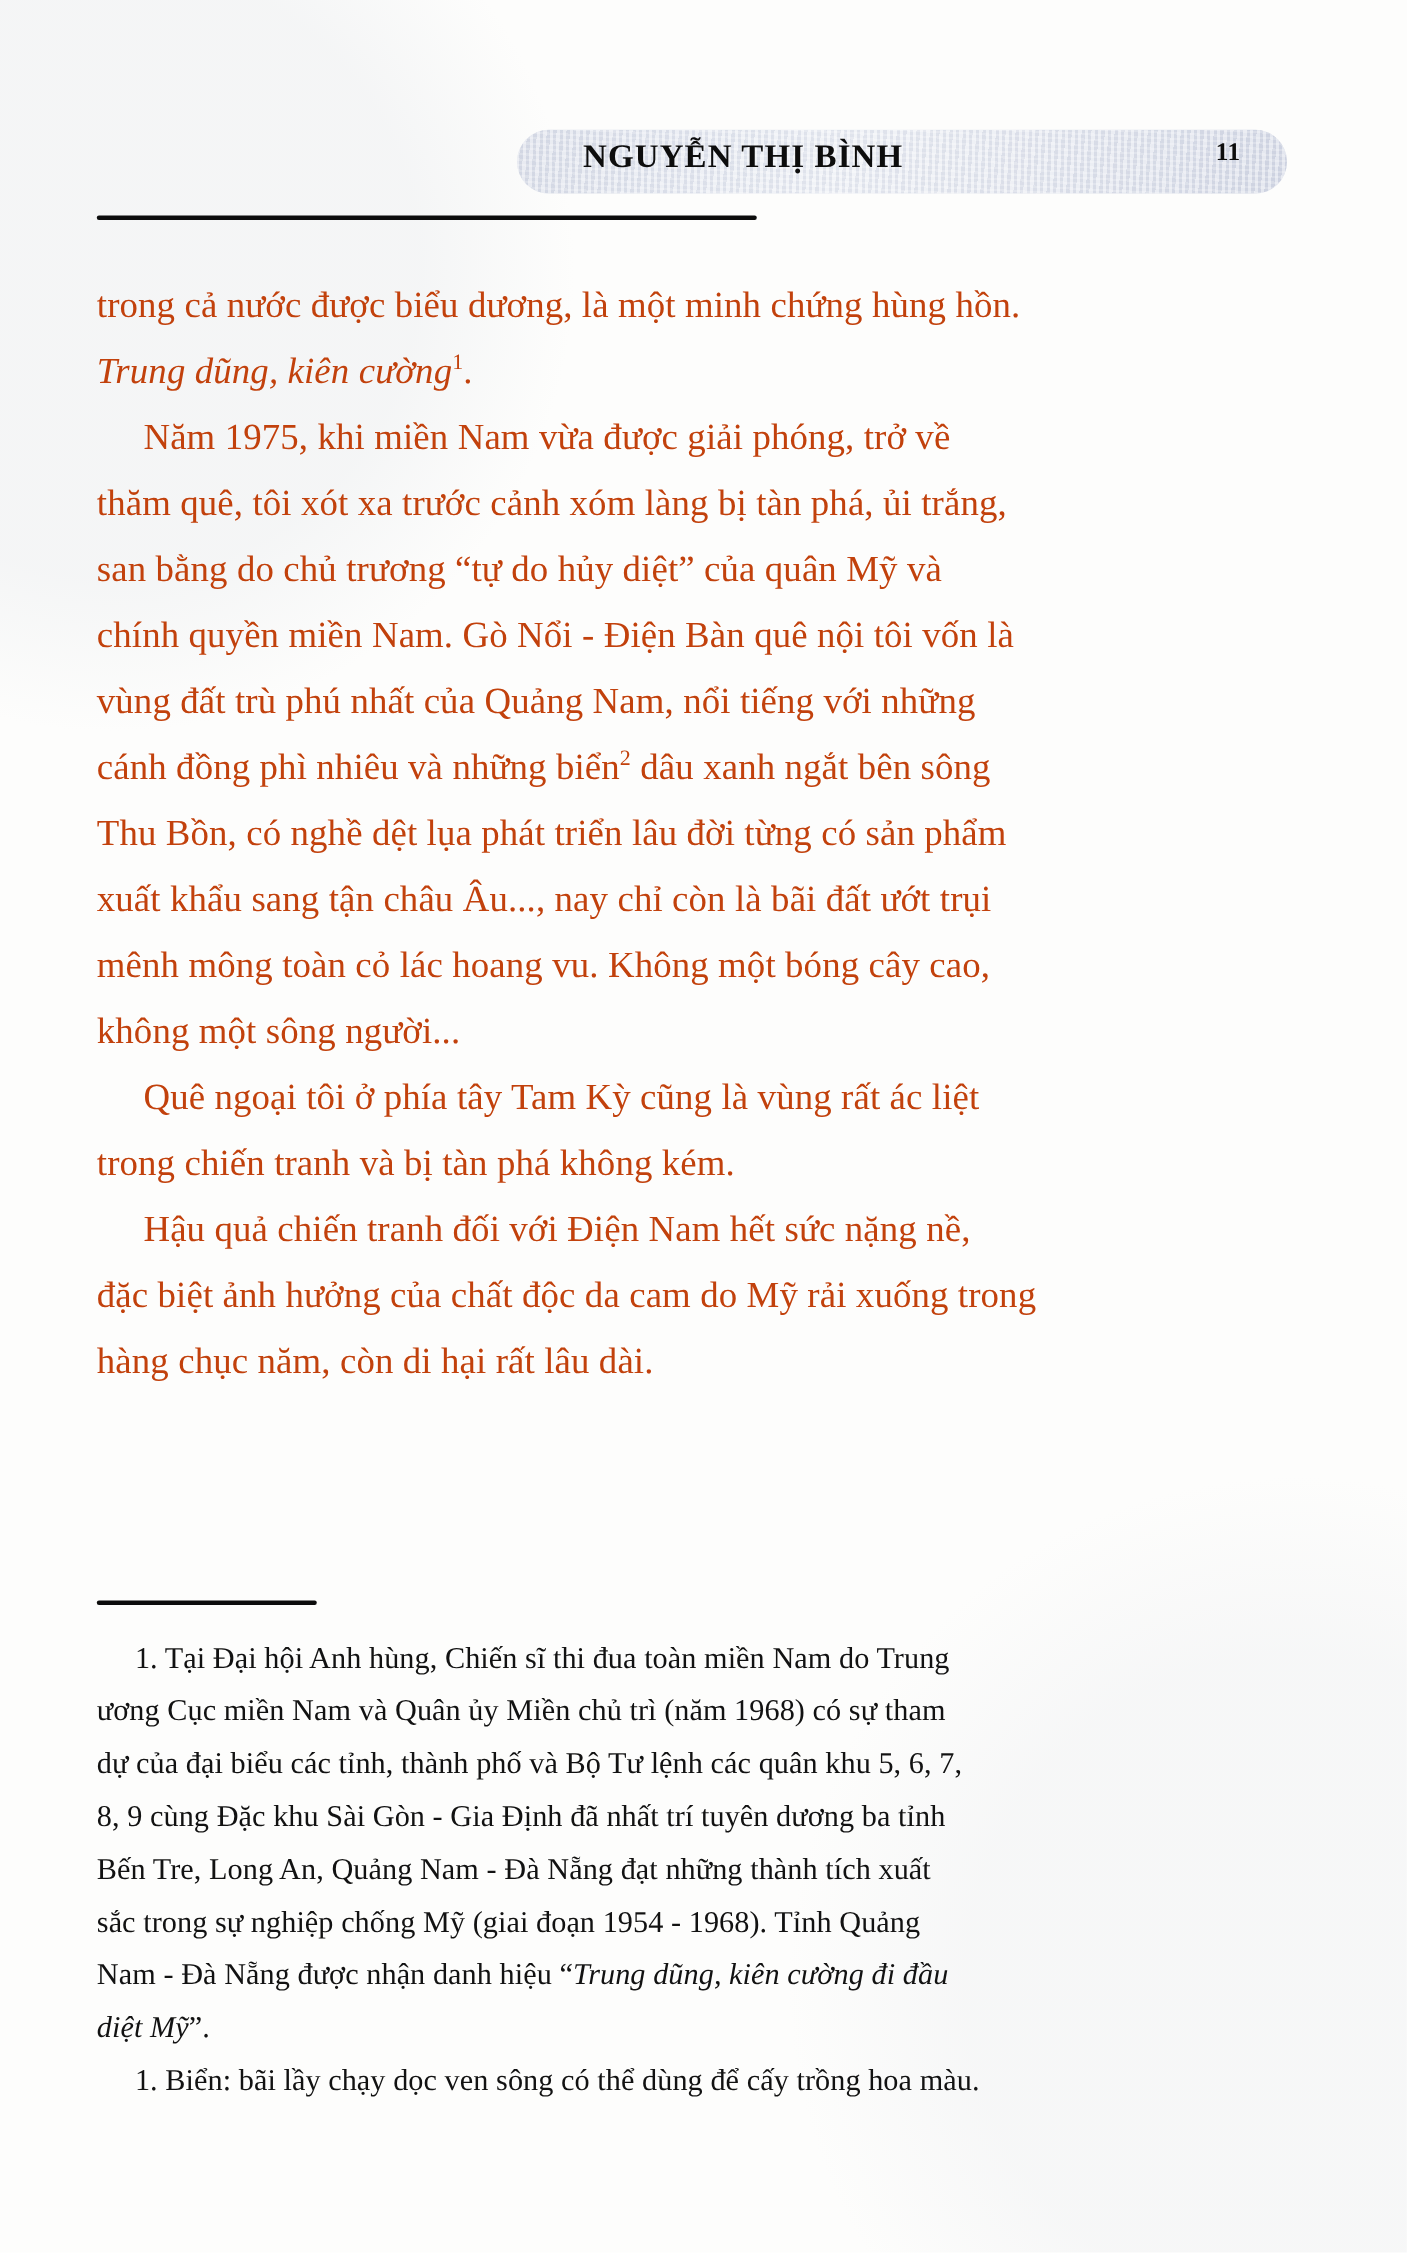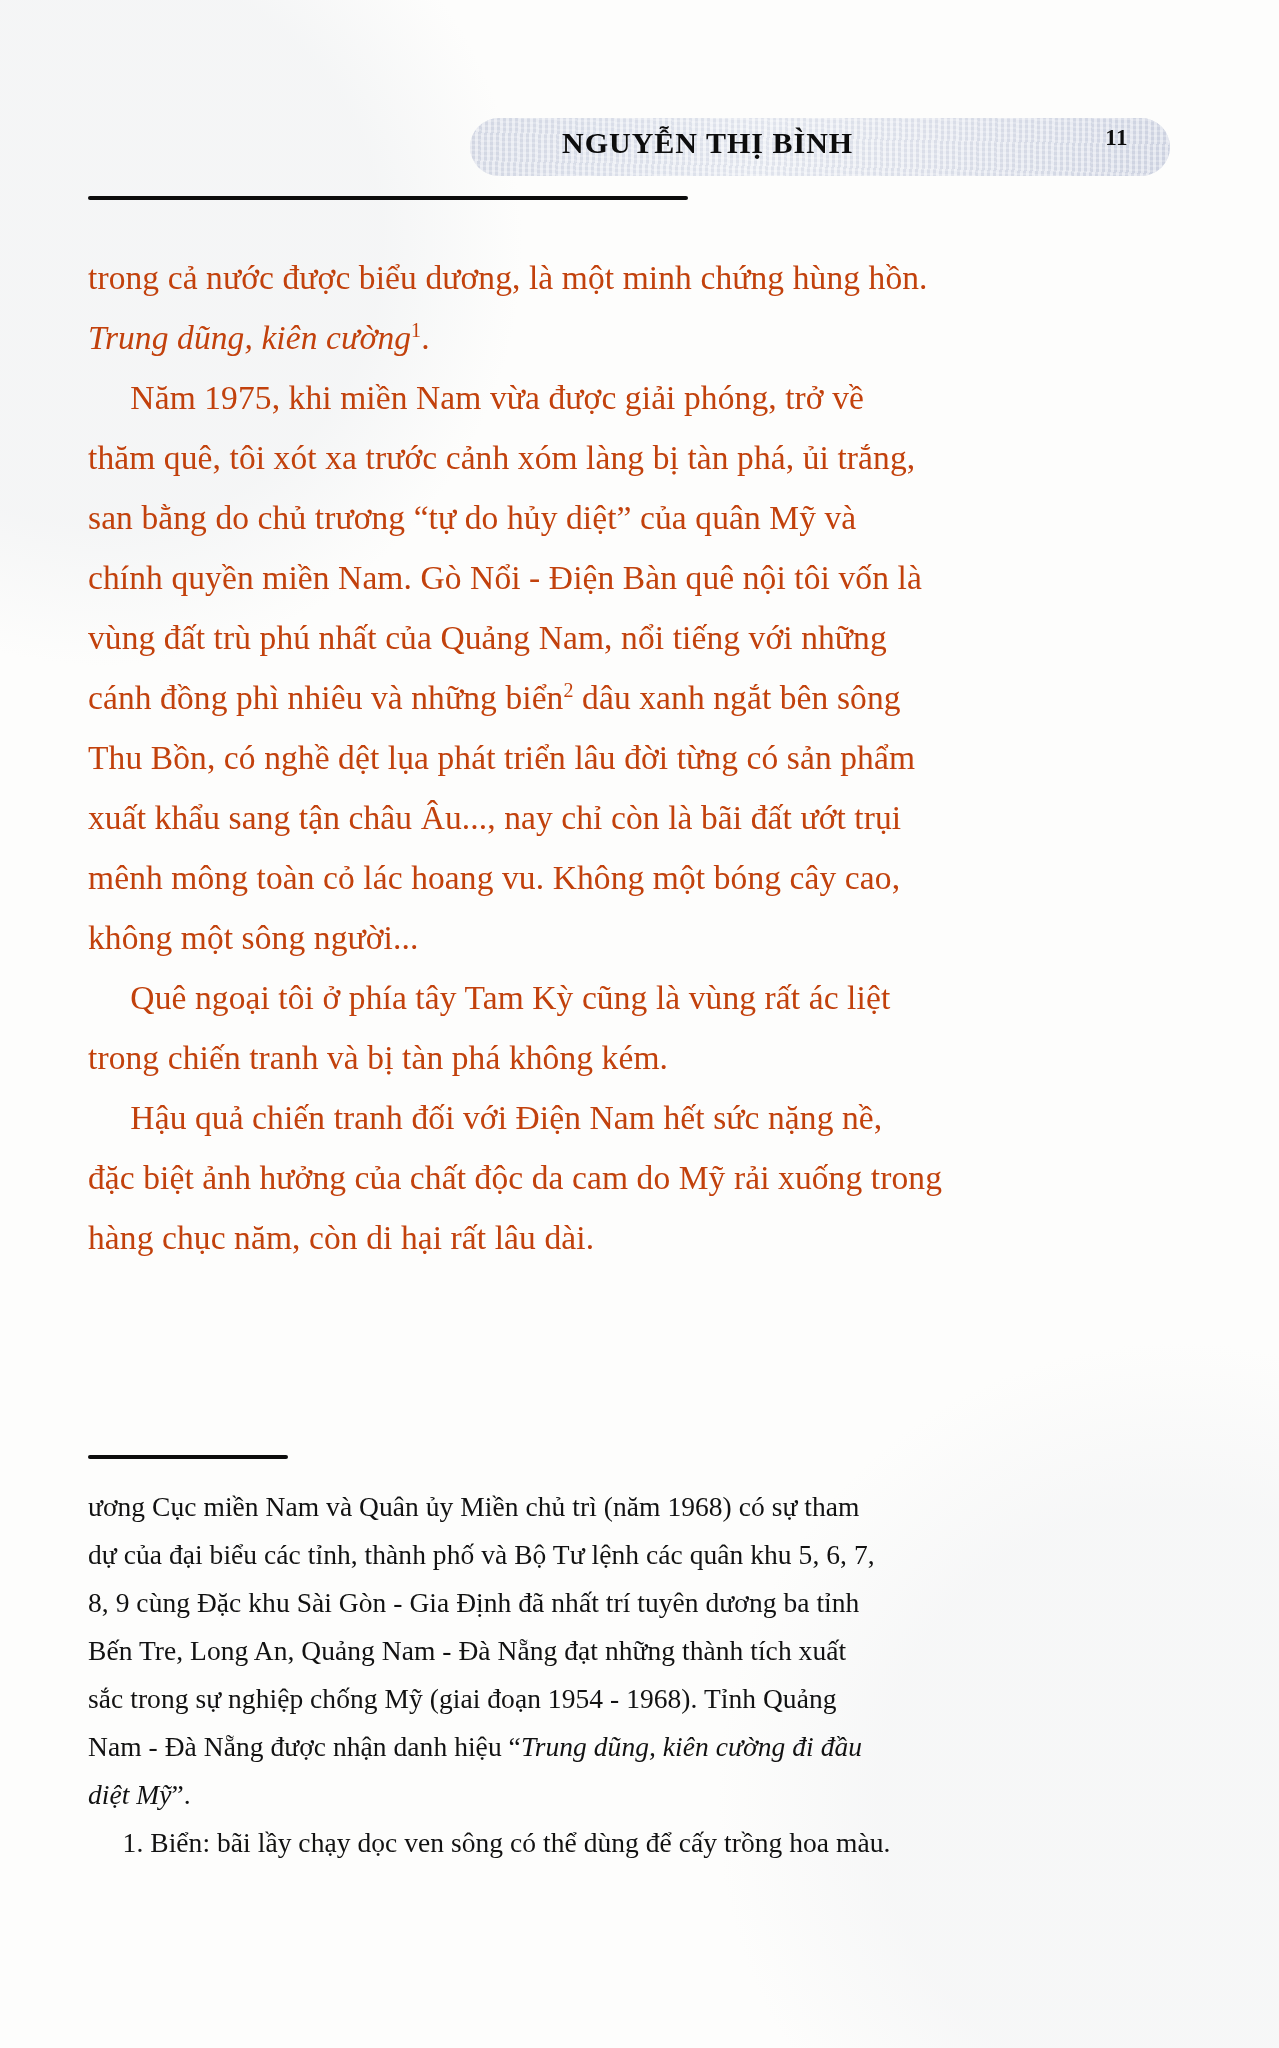--- a/index.html
+++ b/index.html
@@ -57,21 +57,20 @@
   }
   .runhead-title {
     position: absolute;
     left: 60px;
     top: 8px;
     font-size: 30px;
     font-weight: bold;
     letter-spacing: 1.0px;
     color: #0d0d0d;
     white-space: nowrap;
-    margin-left: 32px;
   }
   .runhead-pageno {
     position: absolute;
     right: 42px;
     top: 7px;
     font-size: 23px;
     font-weight: bold;
     color: #0d0d0d;
     letter-spacing: .5px;
   }
@@ -178,20 +177,21 @@
     <div class="bodyline indent">     Quê ngoại tôi ở phía tây Tam Kỳ cũng là vùng rất ác liệt</div>
     <div class="bodyline">trong chiến tranh và bị tàn phá không kém.</div>
     <div class="bodyline indent">     Hậu quả chiến tranh đối với Điện Nam hết sức nặng nề,</div>
     <div class="bodyline">đặc biệt ảnh hưởng của chất độc da cam do Mỹ rải xuống trong</div>
     <div class="bodyline">hàng chục năm, còn di hại rất lâu dài.</div>
   </div>
 
   <div class="fn-rule"></div>
 
   <div class="footnote-block">
+    <div class="fnline">     1. Tại Đại hội Anh hùng, Chiến sĩ thi đua toàn miền Nam do Trung</div>
     <div class="fnline">ương Cục miền Nam và Quân ủy Miền chủ trì (năm 1968) có sự tham</div>
     <div class="fnline">dự của đại biểu các tỉnh, thành phố và Bộ Tư lệnh các quân khu 5, 6, 7,</div>
     <div class="fnline">8, 9 cùng Đặc khu Sài Gòn - Gia Định đã nhất trí tuyên dương ba tỉnh</div>
     <div class="fnline">Bến Tre, Long An, Quảng Nam - Đà Nẵng đạt những thành tích xuất</div>
     <div class="fnline">sắc trong sự nghiệp chống Mỹ (giai đoạn 1954 - 1968). Tỉnh Quảng</div>
 
     <div class="fnline"><span>Nam - Đà Nẵng được nhận danh hiệu “</span><span class="it">Trung dũng, kiên cường đi đầu</span></div>
 
     <div class="fnline"><span class="it">diệt Mỹ</span><span>”.</span></div>
 

